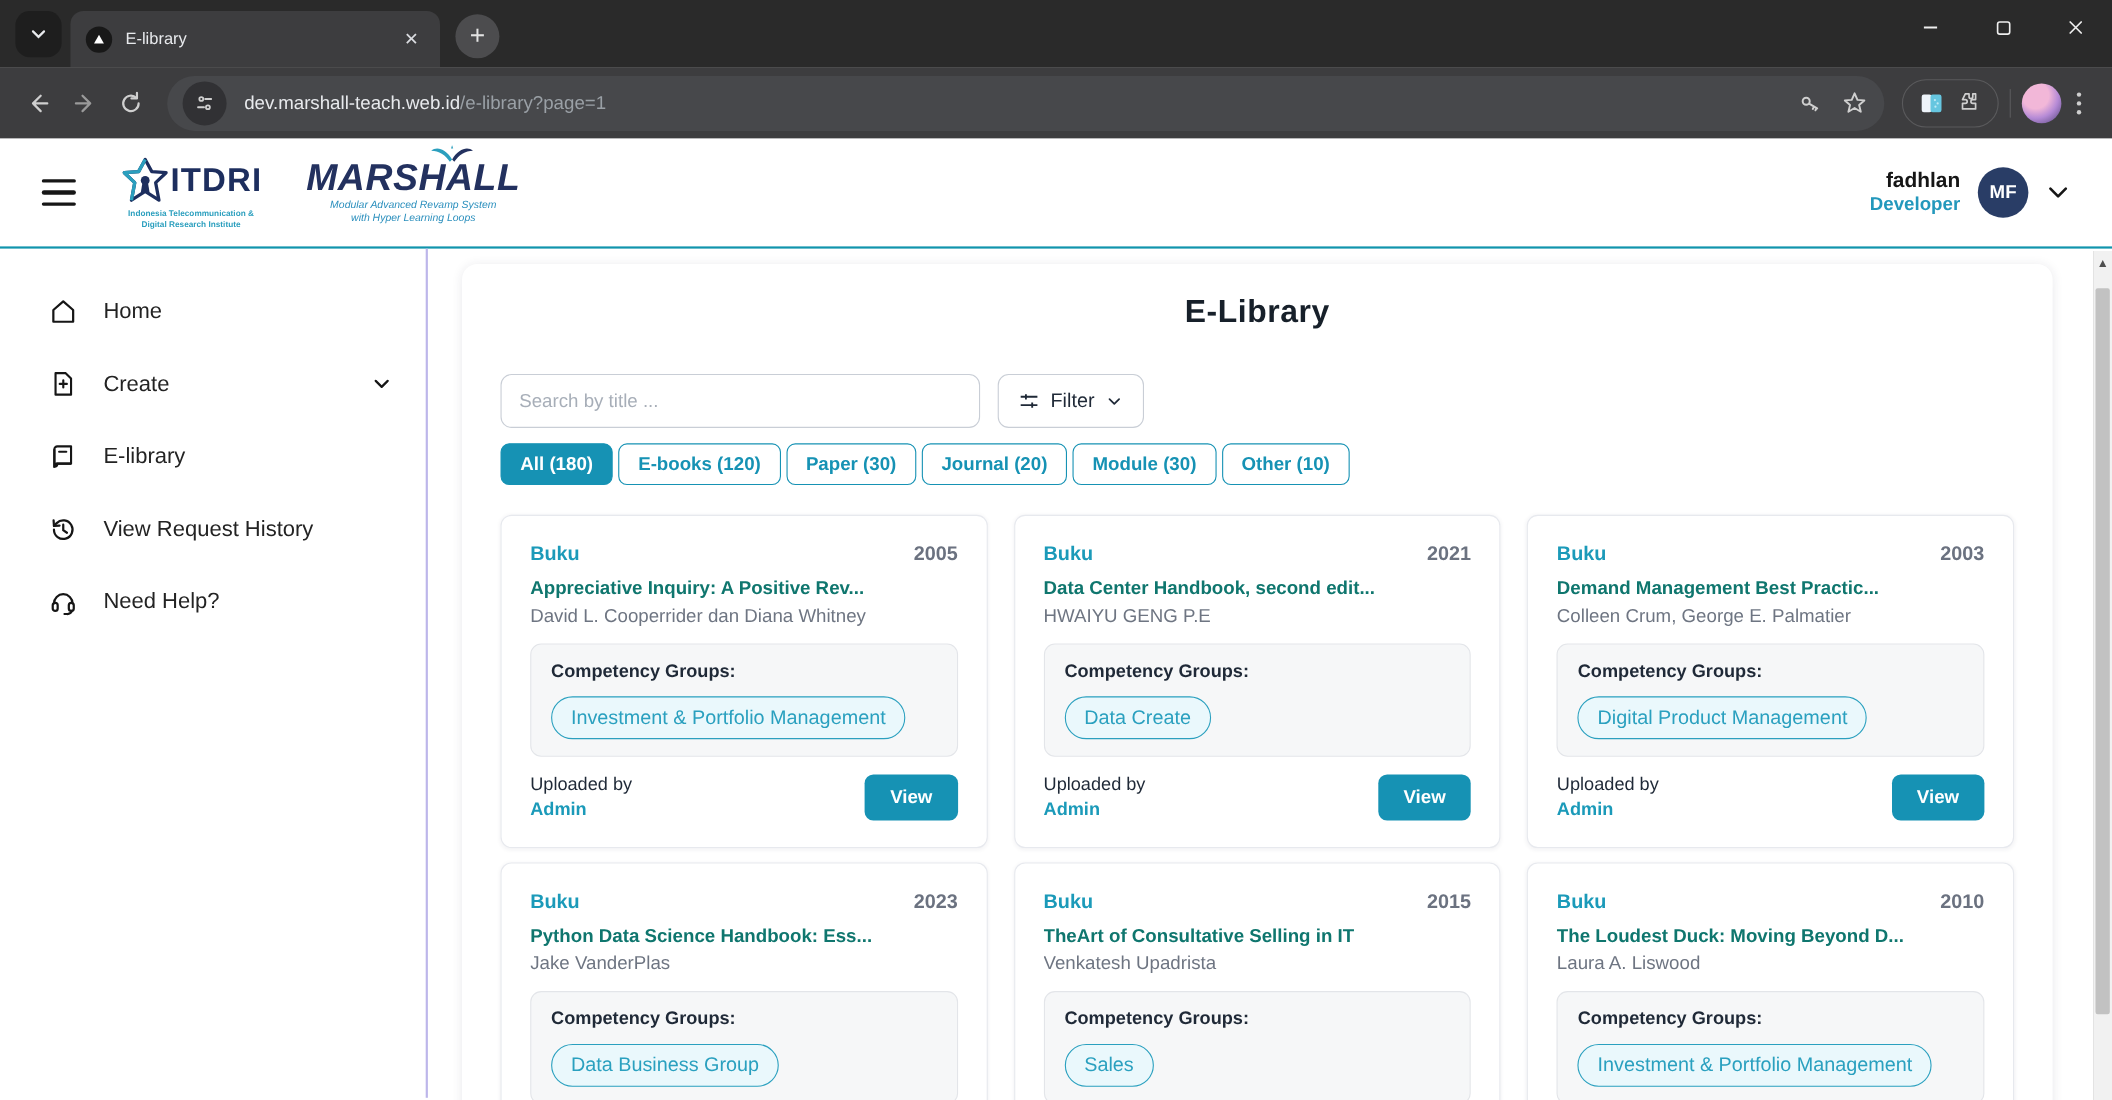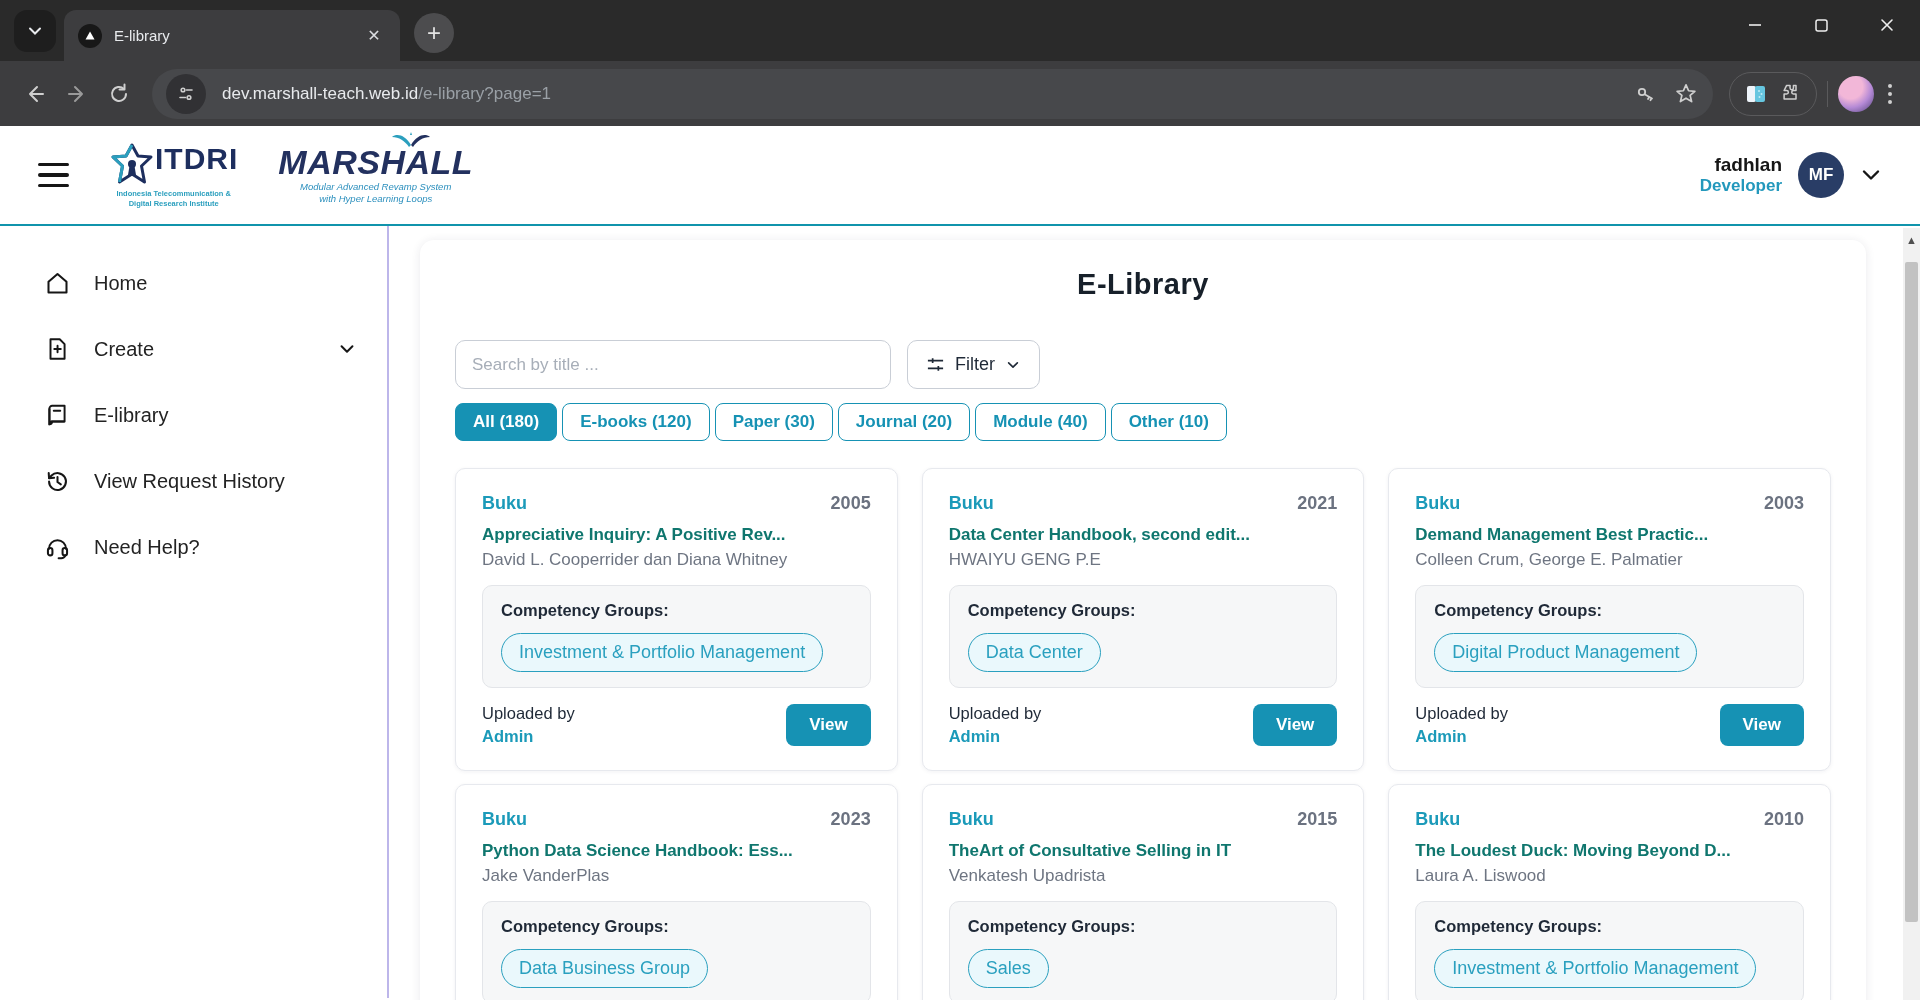--- a/index.html
+++ b/index.html
@@ -40,21 +40,21 @@
   .kebab { display:flex; flex-direction:column; gap:4px; padding:0 14px; }
   .kebab i { width:4px; height:4px; border-radius:50%; background:#cfcfcf; }
 
   
   .app-header { height:100px; background:#fff; border-bottom:2px solid #1094ac;
     display:flex; align-items:center; padding:0 38px; }
   .hamburger { display:flex; flex-direction:column; gap:7px; margin-right:40px; }
   .hamburger i { width:31px; height:3.2px; background:#161616; border-radius:2px; }
   .brand { display:flex; align-items:center; gap:40px; }
   .logo-itdri { text-align:center; }
-  .itdri-row { display:flex; align-items:flex-start; }
+  .itdri-row { display:flex; align-items:center; }
   .itdri-text { font-size:30px; font-weight:bold; color:#1d2e5e; letter-spacing:1px; }
   .itdri-sub { font-size:7.5px; color:#2b9fbe; font-weight:bold; line-height:1.25; margin-top:1px; }
   .logo-marshall { text-align:center; position:relative; }
   .marshall-text { font-size:34px; font-weight:bold; font-style:italic; color:#23315f; letter-spacing:0.5px; line-height:1; }
   .marshall-bird { position:absolute; top:-14px; left:58%; }
   .marshall-sub { font-size:9.5px; font-style:italic; color:#2b8fbd; line-height:1.3; margin-top:2px; }
   .header-right { margin-left:auto; display:flex; align-items:center; gap:16px; }
   .user-names { text-align:right; }
   .user-name { font-size:19px; font-weight:bold; color:#161616; }
   .user-role { font-size:17px; font-weight:bold; color:#2398bc; }
@@ -331,21 +331,21 @@
             <path d="M5 8 L11 14 L17 8" stroke="#1f2937" stroke-width="2.2" fill="none" stroke-linecap="round" stroke-linejoin="round"></path>
           </svg>
         </button>
       </div>
 
       <div class="pills">
         <div class="pill active">All (180)</div>
         <div class="pill">E-books (120)</div>
         <div class="pill">Paper (30)</div>
         <div class="pill">Journal (20)</div>
-        <div class="pill">Module (40)</div>
+        <div class="pill">Module (30)</div>
         <div class="pill">Other (10)</div>
       </div>
 
       <div class="cards">
 
         <div class="card">
           <div class="card-top">
             <span class="card-type">Buku</span>
             <span class="card-year">2005</span>
           </div>
@@ -366,21 +366,21 @@
 
         <div class="card">
           <div class="card-top">
             <span class="card-type">Buku</span>
             <span class="card-year">2021</span>
           </div>
           <div class="card-title">Data Center Handbook, second edit...</div>
           <div class="card-author">HWAIYU GENG P.E</div>
           <div class="comp-box">
             <div class="comp-label">Competency Groups:</div>
-            <span class="comp-tag">Data Center</span>
+            <span class="comp-tag">Data Create</span>
           </div>
           <div class="card-footer">
             <div>
               <div class="uploaded-label">Uploaded by</div>
               <div class="uploader">Admin</div>
             </div>
             <button class="view-btn">View</button>
           </div>
         </div>
 

